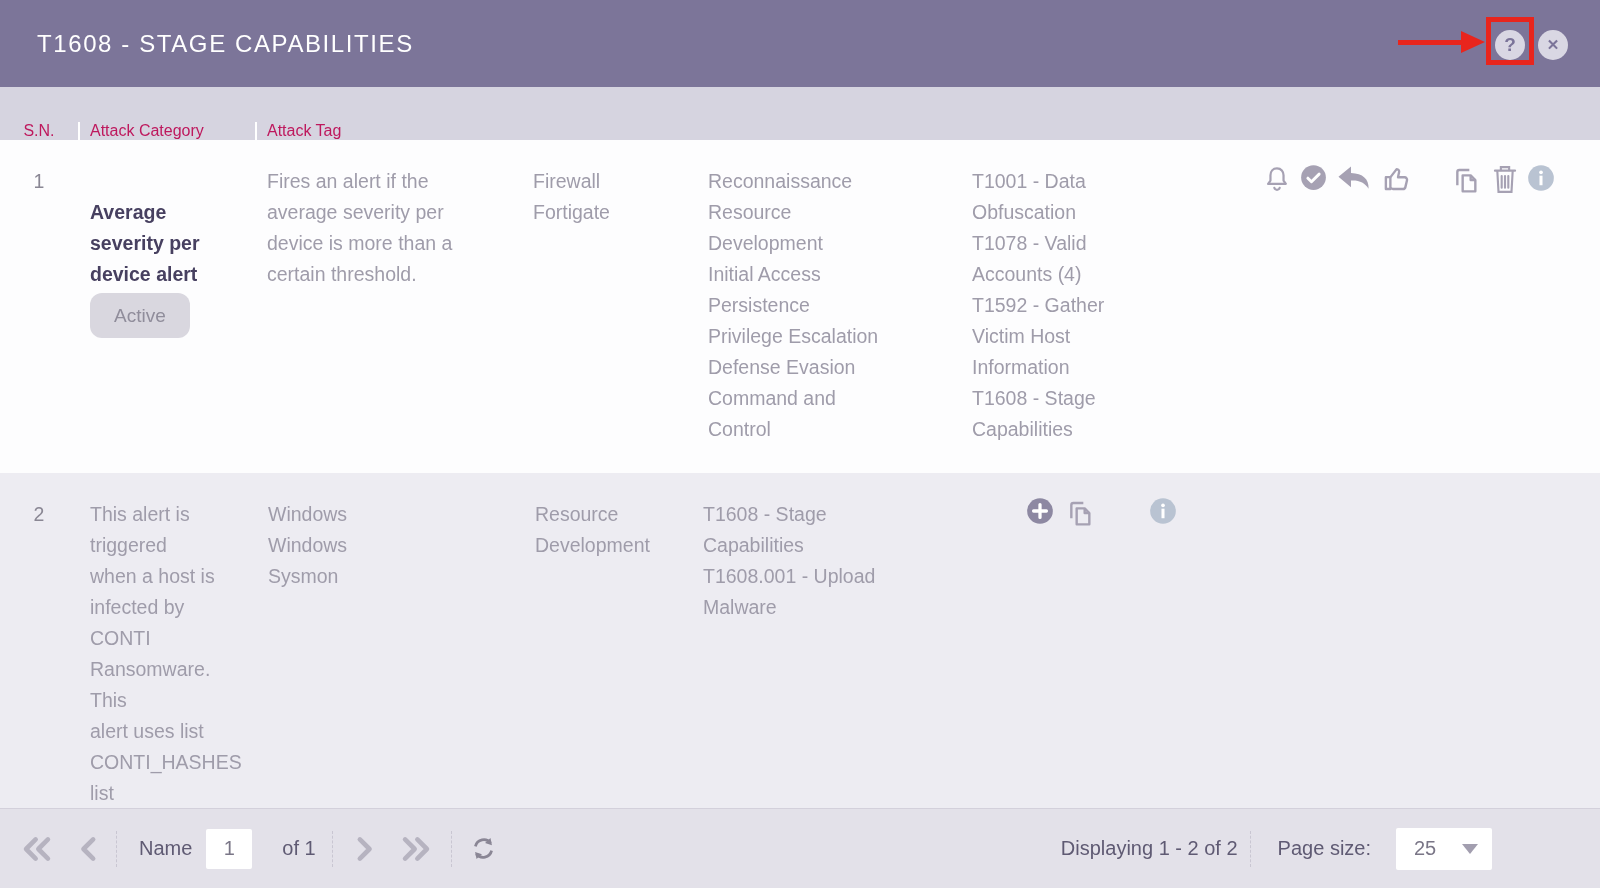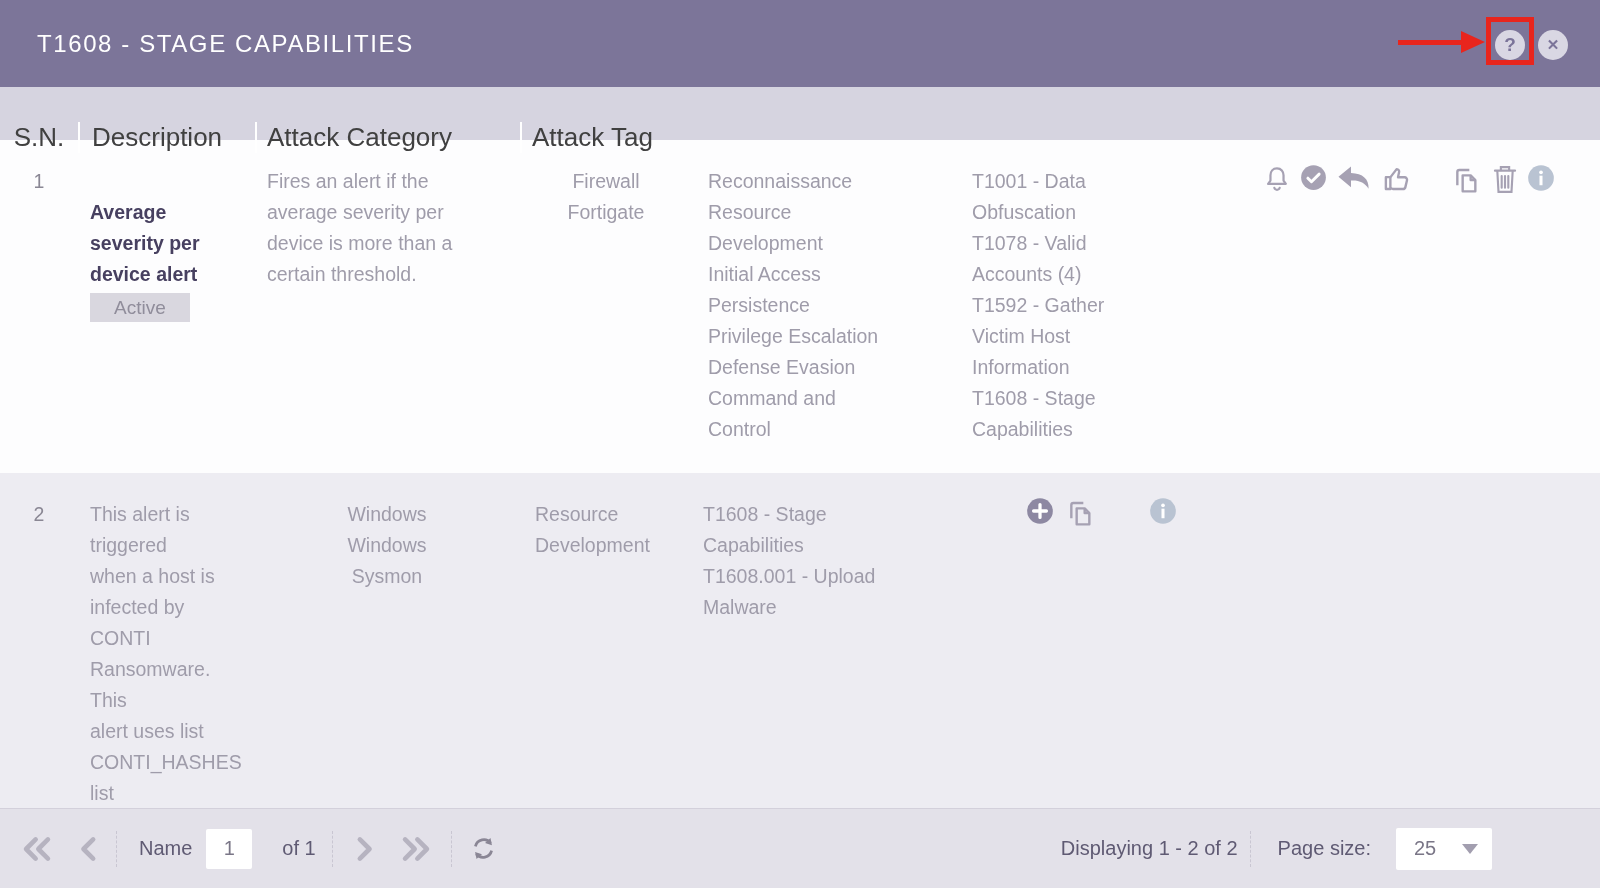--- a/index.html
+++ b/index.html
@@ -16,35 +16,35 @@
   .close-btn { left:1538px; top:30px; font-size:15px; }
   .annot-box { position:absolute; left:1486px; top:17px; width:48px; height:48px;
       border:5px solid #e8251d; }
   .annot-arrow-line { position:absolute; left:1398px; top:40px; width:64px; height:5px; background:#e8251d; }
   .annot-arrow-head { position:absolute; left:1461px; top:31px; width:0; height:0;
       border-left:24px solid #e8251d; border-top:11px solid transparent; border-bottom:11px solid transparent; }
 
   
   .grid-cols { display:grid; grid-template-columns:78px 177px 265px 173px 269px 260px 1fr; }
   .thead { height:53px; background:#d6d4e0; }
-  .th { display:flex; align-items:center; padding-left:12px; color:#404040; font-size:26px;
+  .th { display:flex; align-items:center; padding-left:12px; color:#be185d; font-size:16px;
         border-left:2px solid #ffffff; cursor:pointer;margin-top:35px; }
   .th:first-child { border-left:none; justify-content:center; padding-left:0; }
   .th.cat { padding-left:10px; } .th.tag { padding-left:10px; } .th.log { padding-left:13px; }
   .th.act { padding-left:18px; }
 
   .row { width:1600px; }
   .row-1 { height:333px; background:#fdfdfe; }
   .row-2 { height:335px; background:#edecf2; overflow:hidden; }
   .cell { padding:26px 14px 0 12px; font-size:19.5px; line-height:31px; color:#9f9caa; white-space:pre-line; }
   .cell.sn { text-align:center; padding-left:0; padding-right:0; color:#8a8794; }
-  .cell.log { padding-left:13px;text-align:center; } .cell.cat { padding-left:15px; } .cell.tag { padding-left:10px; }
+  .cell.log { padding-left:13px; } .cell.cat { padding-left:15px; } .cell.tag { padding-left:10px; }
   .name-strong { font-weight:700; color:#474060; }
   .badge { display:inline-block; margin-top:3px; background:#d9d7df; color:#908d9b;
-      font-size:19px; line-height:29px; padding:0 24px; border-radius:0; white-space:nowrap; }
+      font-size:19px; line-height:29px; padding:8px 24px; border-radius:12px; white-space:nowrap; }
 
   
   .actions { display:flex; align-items:flex-start; gap:9px; padding:24px 45px 0 41px; color:#a6a1b3; }
   .actions .spacer { flex:1; }
   .actions .gap34 { width:34px; }
   .aicon { display:block; cursor:pointer; }
   .aicon svg { display:block; }
   .info-color { color:#b9c3d2; }
   .plus-color { color:#8d88a2; }
 
@@ -77,21 +77,20 @@
     <div class="circle-btn close-btn">
       <span>✕</span>
     </div>
     <div class="annot-arrow-line"></div>
     <div class="annot-arrow-head"></div>
     <div class="annot-box"></div>
   </div>
 
   <div class="grid-cols thead">
     <div class="th">S.N.</div>
-    <div class="th">Description</div>
     <div class="th cat">Attack Category</div>
     <div class="th tag">Attack Tag</div>
   </div>
 
   <div class="grid-cols row row-1">
     <div class="cell sn">1</div>
     <div class="cell">
       <span class="name-strong">Average
 severity per
 device alert</span>

